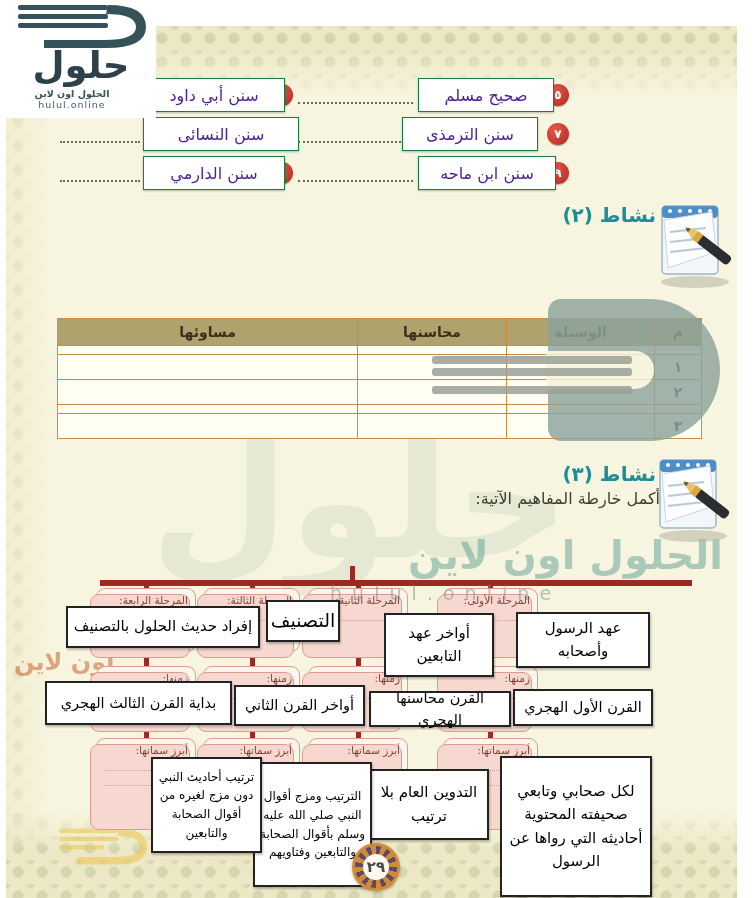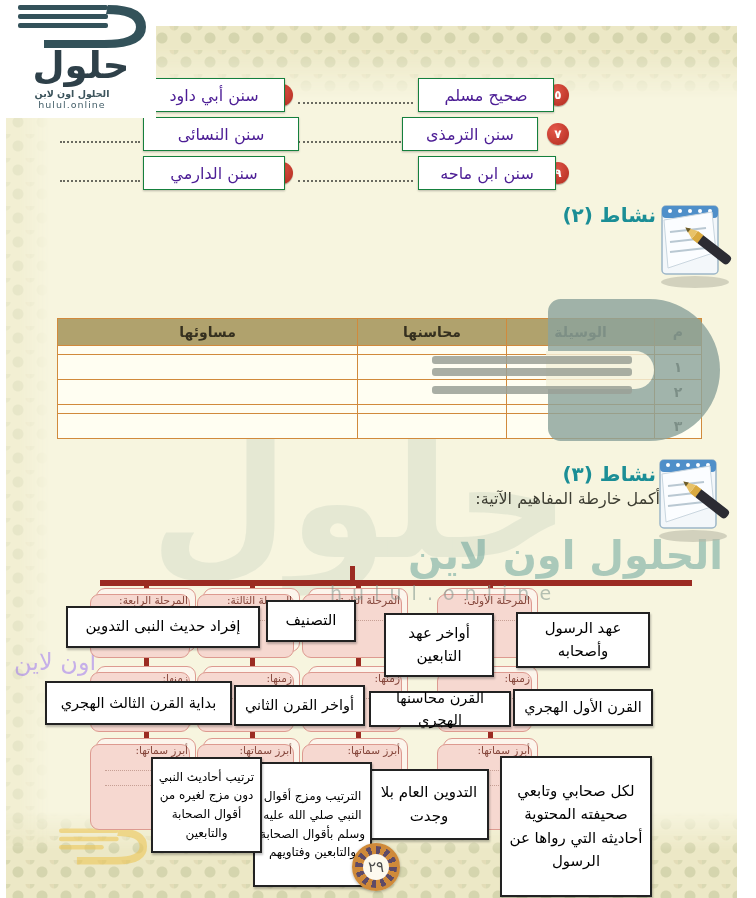--- a/index.html
+++ b/index.html
@@ -73,28 +73,28 @@
   .mcard .leader { margin:7px 8px 0 8px; border-bottom:1.3px dotted #c7a095; height:8px; }
   .conn { position:absolute; background:#9b2b22; z-index:1; }
 
   .mapbox { position:absolute; background:#fff; border:2px solid #222; display:flex; align-items:center; justify-content:center;
     text-align:center; color:#000; z-index:5; box-shadow:1px 2px 2px rgba(0,0,0,.25); line-height:1.55; padding:2px 4px; }
 
   
   .wm-big { position:absolute; left:150px; top:408px; font-size:160px; font-weight:bold; color:#9fb6a8; opacity:.20; z-index:1; }
   .wm-brand { position:absolute; left:408px; top:532px; font-size:40px; font-weight:bold; color:#5f9e97; opacity:.5; z-index:3; white-space:nowrap; }
   .wm-en { position:absolute; left:330px; top:582px; font-size:19px; color:#7f938c; opacity:.55; z-index:3; direction:ltr; letter-spacing:2px; }
-  .wm-side { position:absolute; left:14px; top:648px; font-size:24px; font-weight:normal; color:#8b5cf6; opacity:.45; z-index:1; }
+  .wm-side { position:absolute; left:14px; top:648px; font-size:24px; font-weight:bold; color:#c2410c; opacity:.45; z-index:1; }
 
   
   .pnum { position:absolute; left:352px; top:843px; width:48px; height:48px; border-radius:50%;
     background:repeating-conic-gradient(#5e4a67 0 14deg, #cf8a3a 14deg 30deg); border:3px solid #cf8a3a; z-index:6;
     box-shadow:0 1px 3px rgba(0,0,0,.3); }
   .pnum .inner { position:absolute; inset:8px; background:#fdf9ee; border-radius:50%; display:flex; align-items:center;
-    justify-content:center; font-size:15px; font-weight:normal; color:#4a4a4a; }
+    justify-content:center; font-size:15px; font-weight:bold; color:#4a4a4a; }
 
   .mini-logo { position:absolute; left:56px; top:816px; opacity:.55; z-index:1; }
 </style>
 </head>
 <body>
 
 <div id="stage">
   <div class="paper">
     <div class="band band-top"></div>
     <div class="band band-bottom"></div>
@@ -306,30 +306,30 @@
   </div>
   <div class="conn" style="left:144px;top:726px;width:5px;height:12px"></div>
   <div class="mcard" style="left:96px;top:738px;width:100px;height:86px">
     <span class="mlabel">أبرز سماتها:</span>
     <div class="leader"></div>
       <div class="leader"></div>
   </div>
 
   <div class="mapbox" style="left:384px;top:613px;width:110px;height:64px;font-size:15px">أواخر عهد التابعين</div>
   <div class="mapbox" style="left:516px;top:612px;width:134px;height:56px;font-size:15px">عهد الرسول وأصحابه</div>
-  <div class="mapbox" style="left:266px;top:600px;width:90px;height:42px;font-size:15px">التصنيف</div>
-  <div class="mapbox" style="left:66px;top:606px;width:194px;height:42px;font-size:15px">إفراد حديث النبى التدوين</div>
+  <div class="mapbox" style="left:266px;top:600px;width:74px;height:42px;font-size:19px">التصنيف</div>
+  <div class="mapbox" style="left:66px;top:606px;width:194px;height:42px;font-size:15px">إفراد حديث الحلول بالتصنيف</div>
 
   <div class="mapbox" style="left:513px;top:689px;width:140px;height:37px;font-size:14.5px">القرن الأول الهجري</div>
   <div class="mapbox" style="left:369px;top:691px;width:142px;height:36px;font-size:14.5px">القرن محاسنها الهجري</div>
   <div class="mapbox" style="left:234px;top:685px;width:131px;height:41px;font-size:14.5px">أواخر القرن الثاني</div>
   <div class="mapbox" style="left:45px;top:681px;width:187px;height:44px;font-size:14.5px">بداية القرن الثالث الهجري</div>
 
   <div class="mapbox" style="left:500px;top:756px;width:152px;height:141px;font-size:15px">لكل صحابي وتابعي صحيفته المحتوية أحاديثه التي رواها عن الرسول</div>
-  <div class="mapbox" style="left:369px;top:769px;width:120px;height:71px;font-size:15px">التدوين العام بلا وجدت</div>
+  <div class="mapbox" style="left:369px;top:769px;width:120px;height:71px;font-size:15px">التدوين العام بلا ترتيب</div>
   <div class="mapbox" style="left:253px;top:762px;width:119px;height:125px;font-size:12px">الترتيب ومزج أقوال النبي صلي الله عليه وسلم بأقوال الصحابة والتابعين وفتاويهم</div>
   <div class="mapbox" style="left:151px;top:757px;width:111px;height:96px;font-size:12px">ترتيب أحاديث النبي دون مزج لغيره من أقوال الصحابة والتابعين</div>
 
   <svg class="mini-logo" width="100" height="64" viewBox="0 0 134 64">
     <g fill="#edc44f">
       <rect x="4" y="6" width="80" height="6" rx="3"></rect>
       <rect x="4" y="17" width="80" height="6" rx="3"></rect>
       <rect x="4" y="28" width="60" height="6" rx="3"></rect>
       <path d="M84 6 Q122 6 122 30 Q122 54 82 54 L28 54 L28 44 L80 44 Q112 44 112 30 Q112 16 82 16 Z"></path>
     </g>

